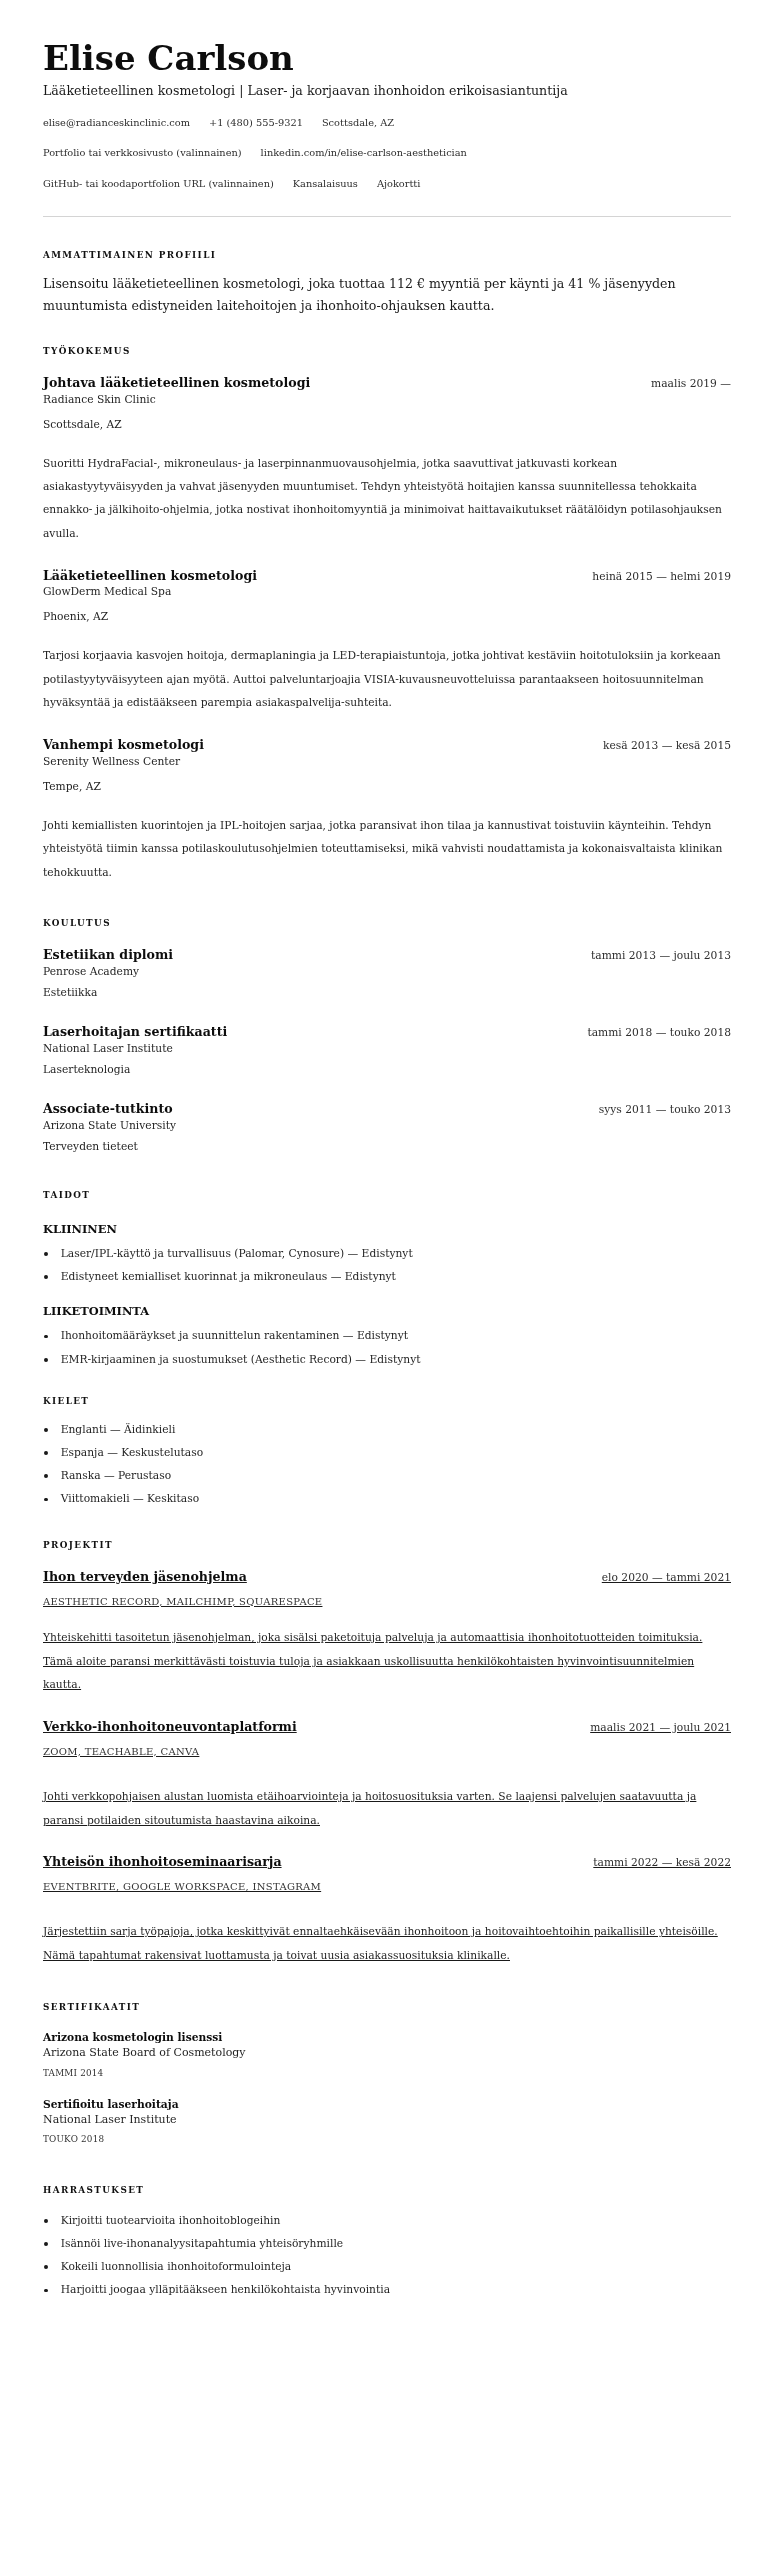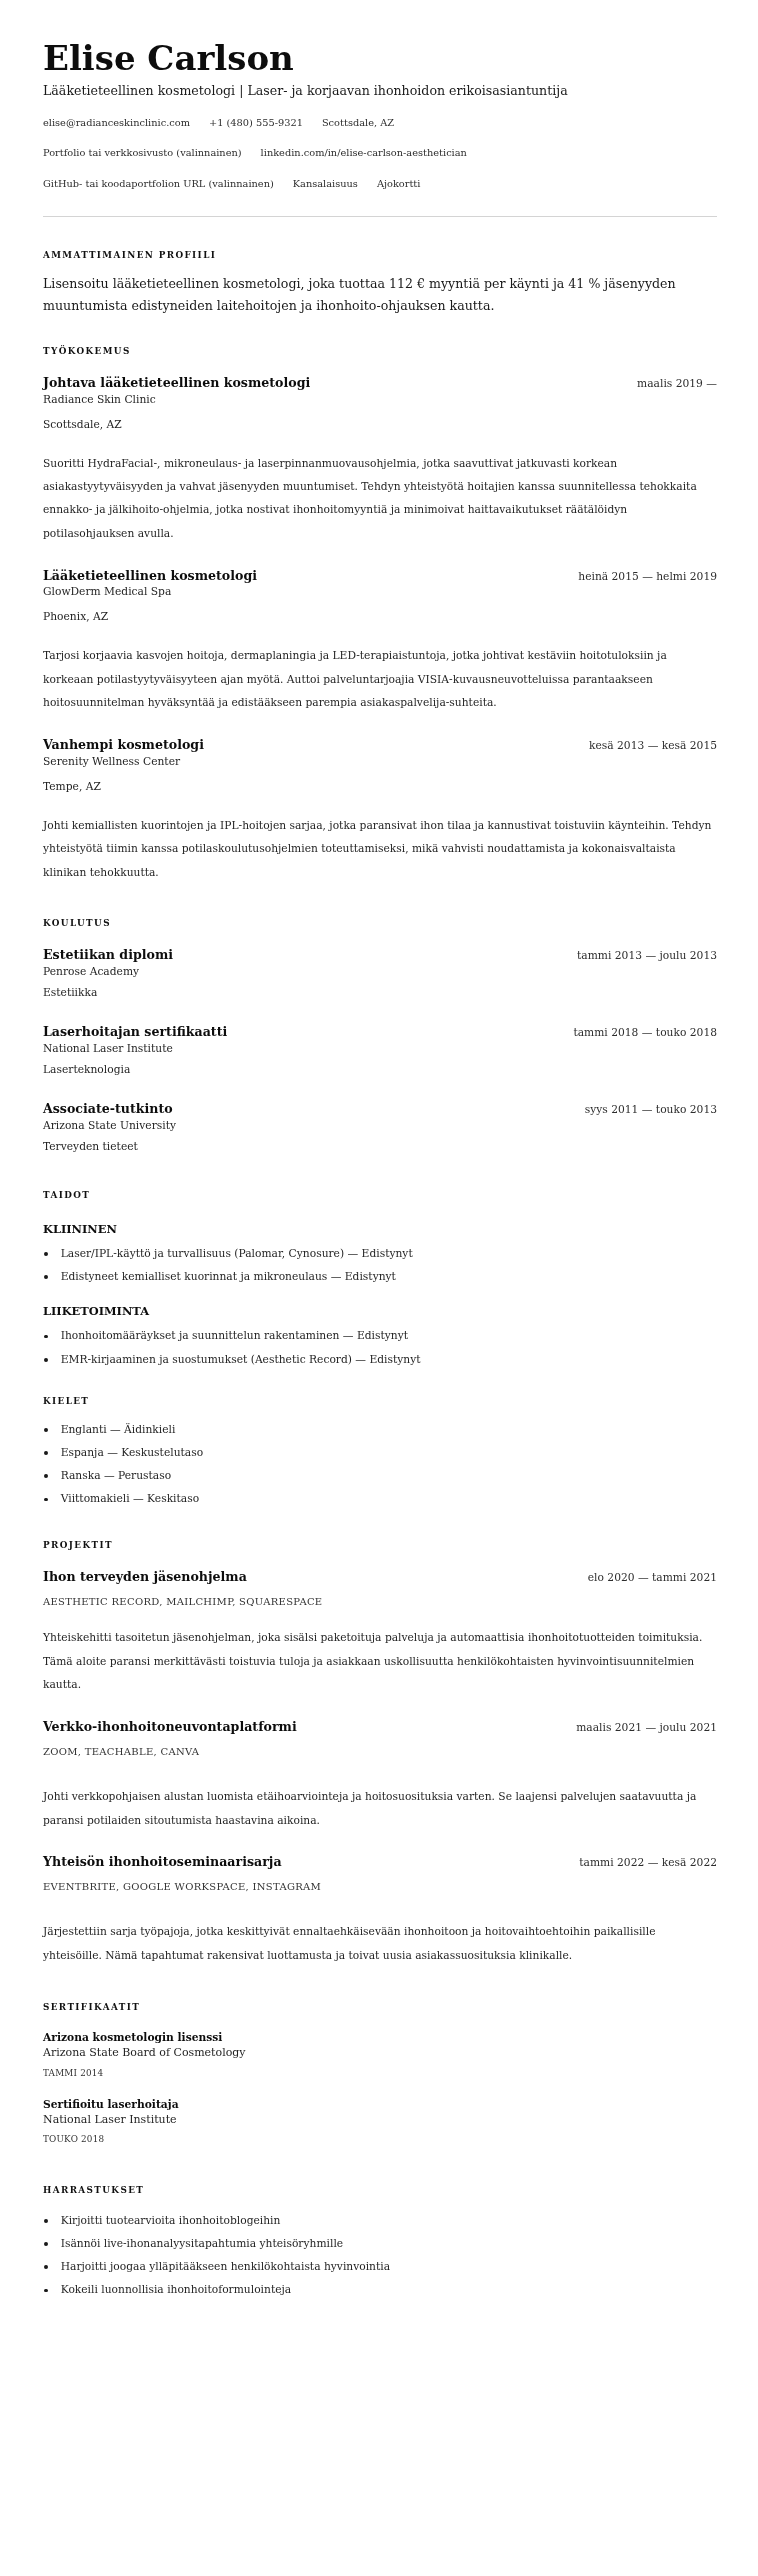--- a/index.html
+++ b/index.html
@@ -3,21 +3,21 @@
   <meta charset="utf-8">
   <style>
     * { box-sizing: border-box; margin: 0; padding: 0; }
     html, body { background: #ffffff; }
     body {
       width: 758px;
       min-height: 2576px;
       font-family: "DejaVu Serif", serif;
       color: #1a1a1a;
     }
-    .page { padding: 38px 41px 38px 43px; width: 758px; }
+    .page { padding: 38px 27px 38px 43px; width: 758px; }
 
     
     .name {
       font-size: 34px; font-weight: bold; color: #0d0d0d;
       line-height: 40px; margin-top: 0px;
     }
     .headline {
       font-size: 12.6px; color: #1a1a1a; line-height: 17.7px; margin-top: 3.8px;
     }
     .contact-row {
@@ -67,21 +67,21 @@
       font-size: 10.7px; color: #1f1f1f; line-height: 15px;
       position: relative; padding-left: 17.7px; margin-bottom: 8.2px;
     }
     ul.bullets li::before {
       content: ""; position: absolute; left: 1.3px; top: 6.3px;
       width: 3.8px; height: 3.8px; border-radius: 50%; background: #1a1a1a;
     }
 
     .sec-lang { margin-top: 28px; }
     .sec-proj { margin-top: 33px; }
-    .proj { margin-top: 16.4px; }
+    .proj { margin-top: 16.4px; text-decoration: underline; }
     .proj + .proj { margin-top: 21.5px; }
     .proj-tech {
       font-size: 10px; color: #333; letter-spacing: 0.3px; line-height: 14px;
       margin-top: 8.8px; text-transform: uppercase;
     }
     .proj .entry-desc { margin-top: 26.5px; }
 
     .sec-cert { margin-top: 34px; }
     .cert { margin-top: 16.4px; }
     .cert + .cert { margin-top: 17.7px; }
@@ -261,19 +261,19 @@
       <div class="cert-issuer">National Laser Institute</div>
       <div class="cert-date">touko 2018</div>
     </div>
   </section>
 
   <section class="sec-hobby">
     <h2 class="section-title">Harrastukset</h2>
     <ul class="bullets" style="margin-top:16.4px">
       <li>Kirjoitti tuotearvioita ihonhoitoblogeihin</li>
       <li>Isännöi live-ihonanalyysitapahtumia yhteisöryhmille</li>
+      <li>Kokeili luonnollisia ihonhoitoformulointeja</li>
       <li>Harjoitti joogaa ylläpitääkseen henkilökohtaista hyvinvointia</li>
-      <li>Kokeili luonnollisia ihonhoitoformulointeja</li>
     </ul>
   </section>
 
 </div>
 
 
 </body></html>

